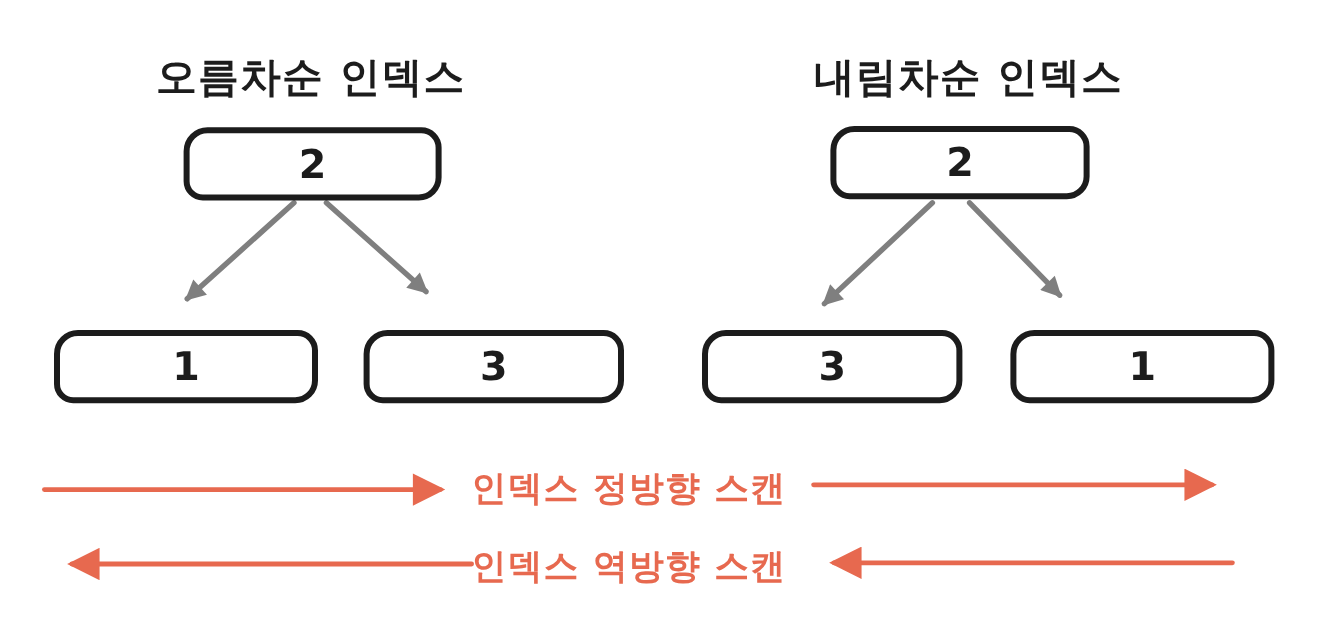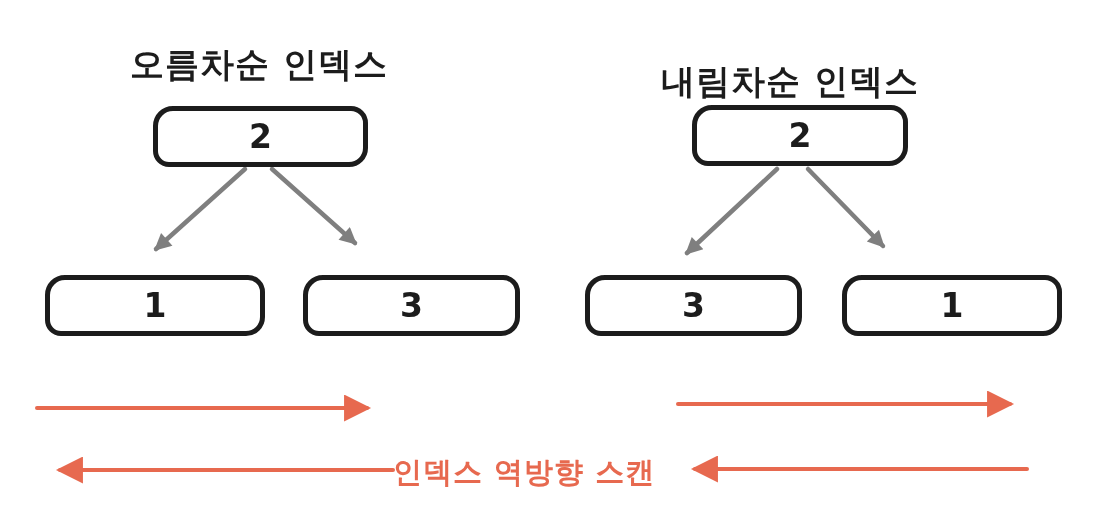--- a/index.html
+++ b/index.html
@@ -14,21 +14,21 @@
   .canvas{position:absolute;left:0;top:0;width:1100px;height:504px;background:var(--background);}
 
   .overlay{position:absolute;left:0;top:0;width:1100px;height:532px;pointer-events:none;}
 
   .tree-title{
     position:absolute;top:42px;height:42px;width:320px;
     text-align:center;color:var(--ink);
     font-size:34px;font-weight:800;letter-spacing:1px;white-space:nowrap;
   }
   .title-asc{left:99px;}
-  .title-desc{left:630px;margin-top:17px;}
+  .title-desc{left:647px;}
 
   .node{
     position:absolute;height:61px;
     border:5px solid var(--ink);
     border-radius:20px 17px 19px 16px;
     background:var(--background);
     display:flex;align-items:center;justify-content:center;
     color:var(--ink);font-size:33px;font-weight:700;
   }
   .n-asc-root {left:153px;top:106px;width:215px;}
@@ -83,15 +83,16 @@
   <div class="tree-title title-desc">내림차순 인덱스</div>
 
   <div class="node n-asc-root">2</div>
   <div class="node n-asc-c0">1</div>
   <div class="node n-asc-c1">3</div>
 
   <div class="node n-desc-root">2</div>
   <div class="node n-desc-c0">3</div>
   <div class="node n-desc-c1">1</div>
 
+  <div class="scan-label label-forward">인덱스 정방향 스캔</div>
   <div class="scan-label label-backward">인덱스 역방향 스캔</div>
 
 </div>
 
 </body></html>

